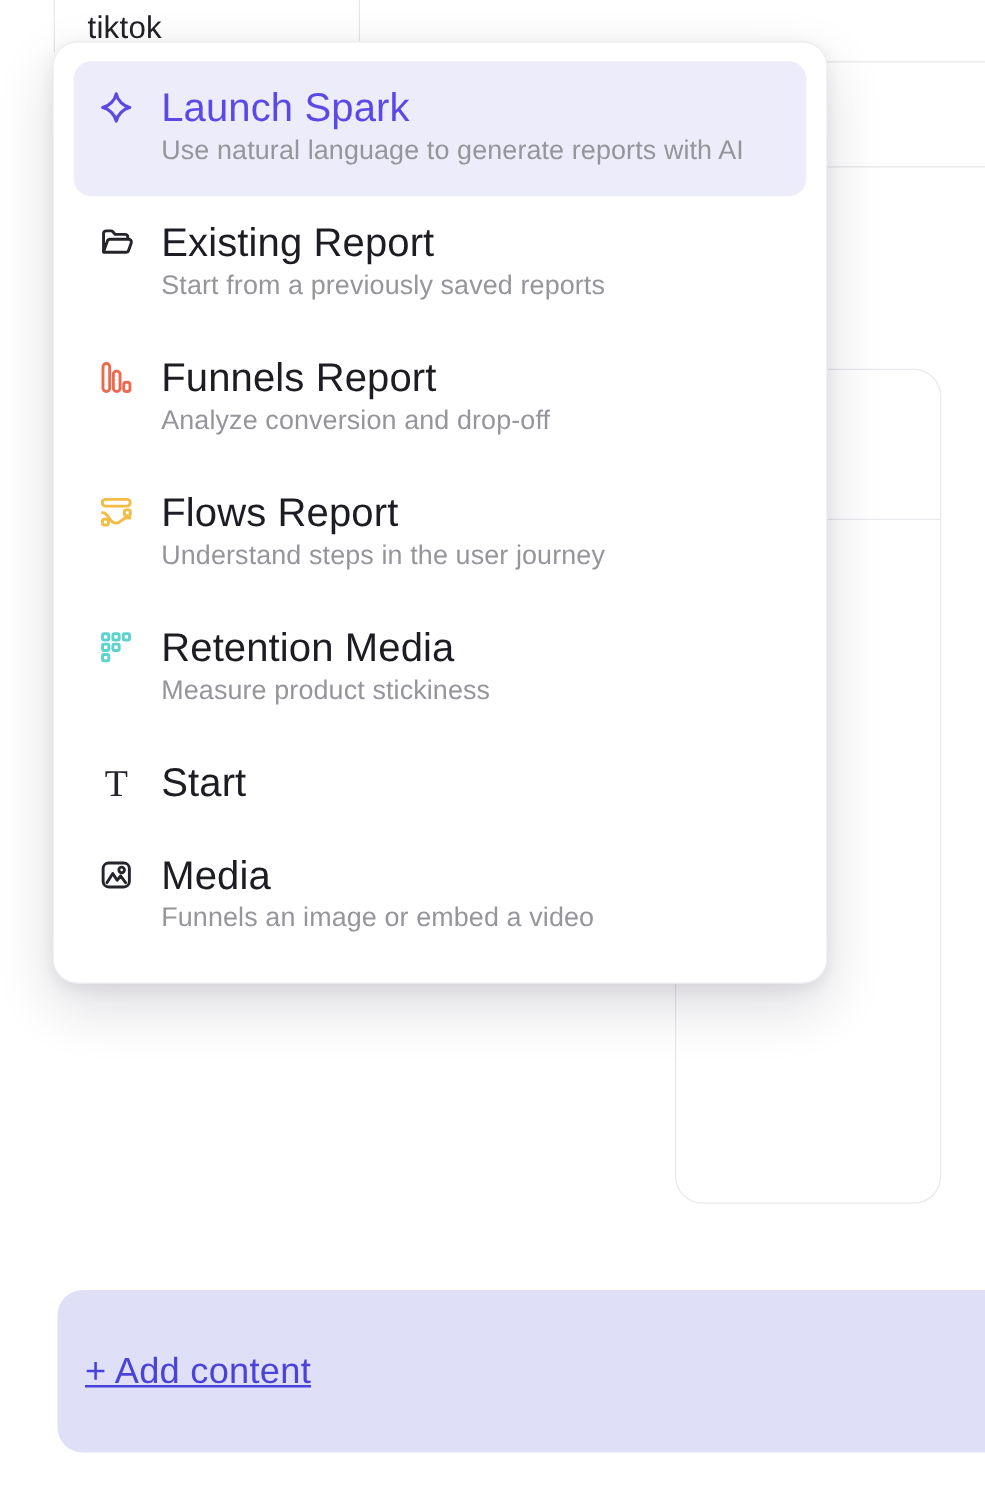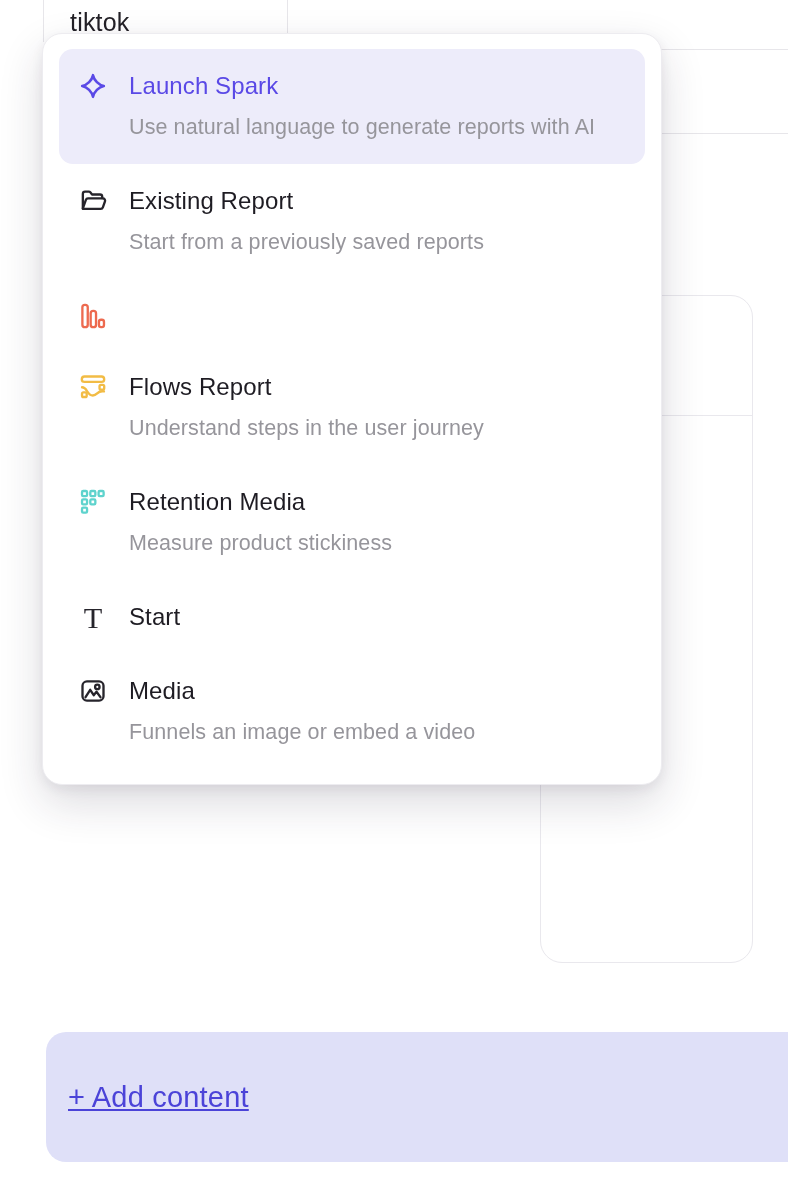--- a/index.html
+++ b/index.html
@@ -66,26 +66,26 @@
   }
   .menu-item.highlighted { background: #EDECFA; }
   .menu-item .icon {
     flex: 0 0 28px; width: 28px; height: 28px;
     margin-top: 3px; margin-right: 22px;
     color: #26242B;
   }
   .menu-item .icon svg { width: 28px; height: 28px; display: block; }
   .menu-item .texts { width: 492px; }
   .menu-item .title {
-    font-size: 24px; line-height: 34px; font-weight: 500;
+    font-size: 32px; line-height: 34px; font-weight: 500;
     color: #1E1C23; letter-spacing: 0.1px;
   }
   .menu-item .desc {
     font-size: 21.5px; line-height: 34px; font-weight: 400;
-    color: #96959B; margin-top: 7px; letter-spacing: 0.1px;
+    color: #96959B; letter-spacing: 0.1px;
   }
 </style>
 </head>
 <body>
 
 <div class="bg-layer">
   <div class="vline v1"></div>
   <div class="vline v2"></div>
   <div class="bg-cell-text">tiktok</div>
   <div class="hline h1"></div>
@@ -128,20 +128,24 @@
 
 
   <div class="menu-item">
     <span class="icon" style="color: rgb(237, 106, 79);">
       <svg viewBox="0 0 24 24" fill="none" stroke="currentColor" stroke-width="2">
         <rect x="2.9" y="2.4" width="4.6" height="19.2" rx="2.2"></rect>
         <rect x="10" y="7.6" width="4.6" height="14" rx="2.2"></rect>
         <rect x="17.1" y="15.2" width="4.3" height="6.4" rx="1.8"></rect>
       </svg>
     </span>
+    <div class="texts">
+      <div class="title">Funnels Report</div>
+      <div class="desc">Analyze conversion and drop-off</div>
+    </div>
   </div>
 
   <div class="menu-item">
     <span class="icon" style="color: rgb(242, 188, 69);">
       <svg viewBox="0 0 24 24" fill="none" stroke="currentColor" stroke-width="2" stroke-linecap="round">
         <rect x="2.4" y="3" width="19.2" height="4.6" rx="2.3"></rect>
         <path d="M2.6 12.2C7.4 12.2 6.6 19.3 11.8 19.3C16.2 19.3 15.4 14.6 21.4 15.8"></path>
         <rect x="17.6" y="10.2" width="4" height="4" rx="1.2"></rect>
         <rect x="2.6" y="16.6" width="4" height="4" rx="1.2"></rect>
       </svg>

